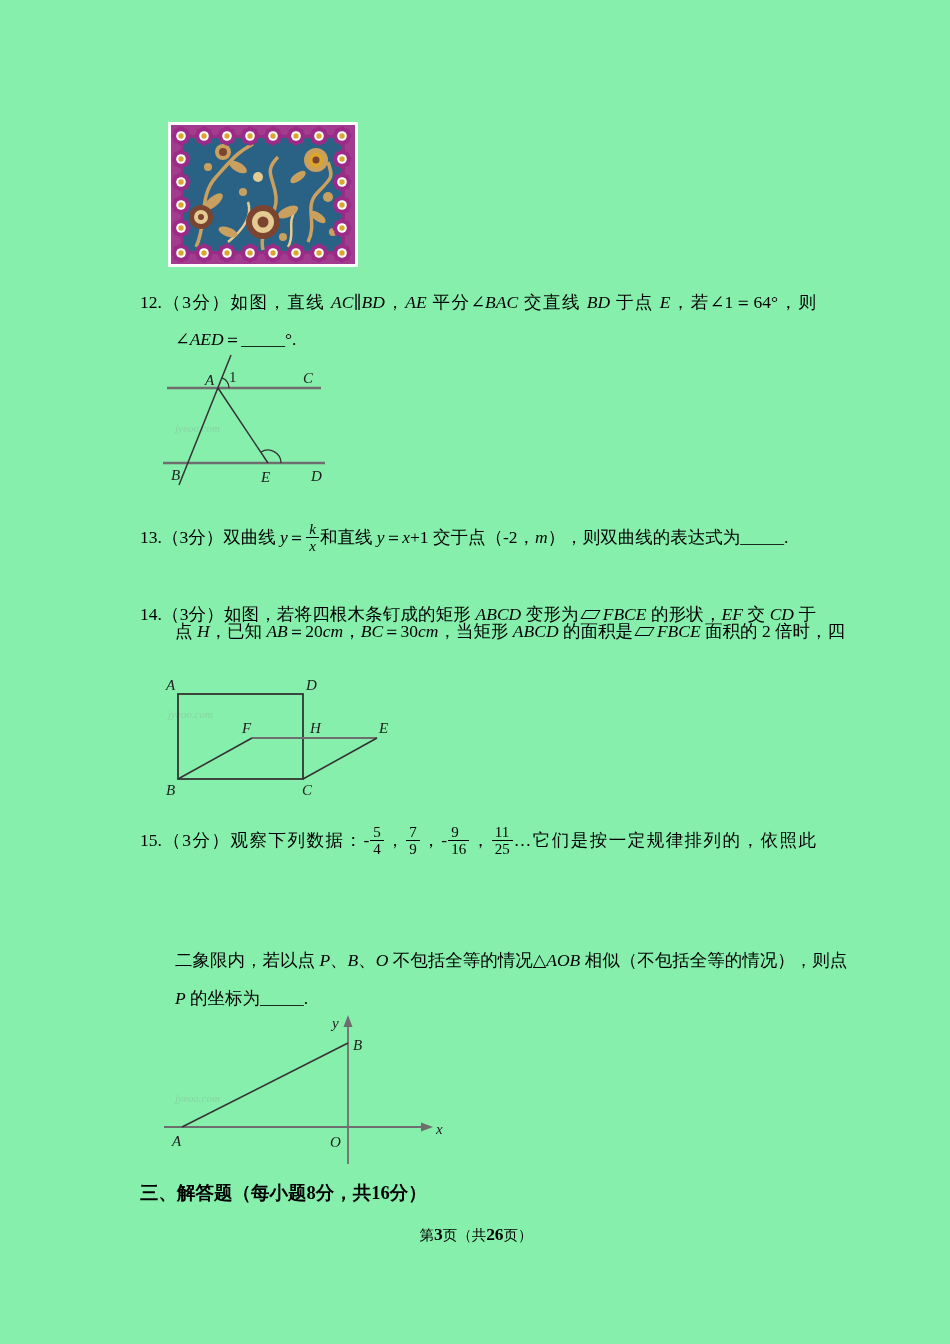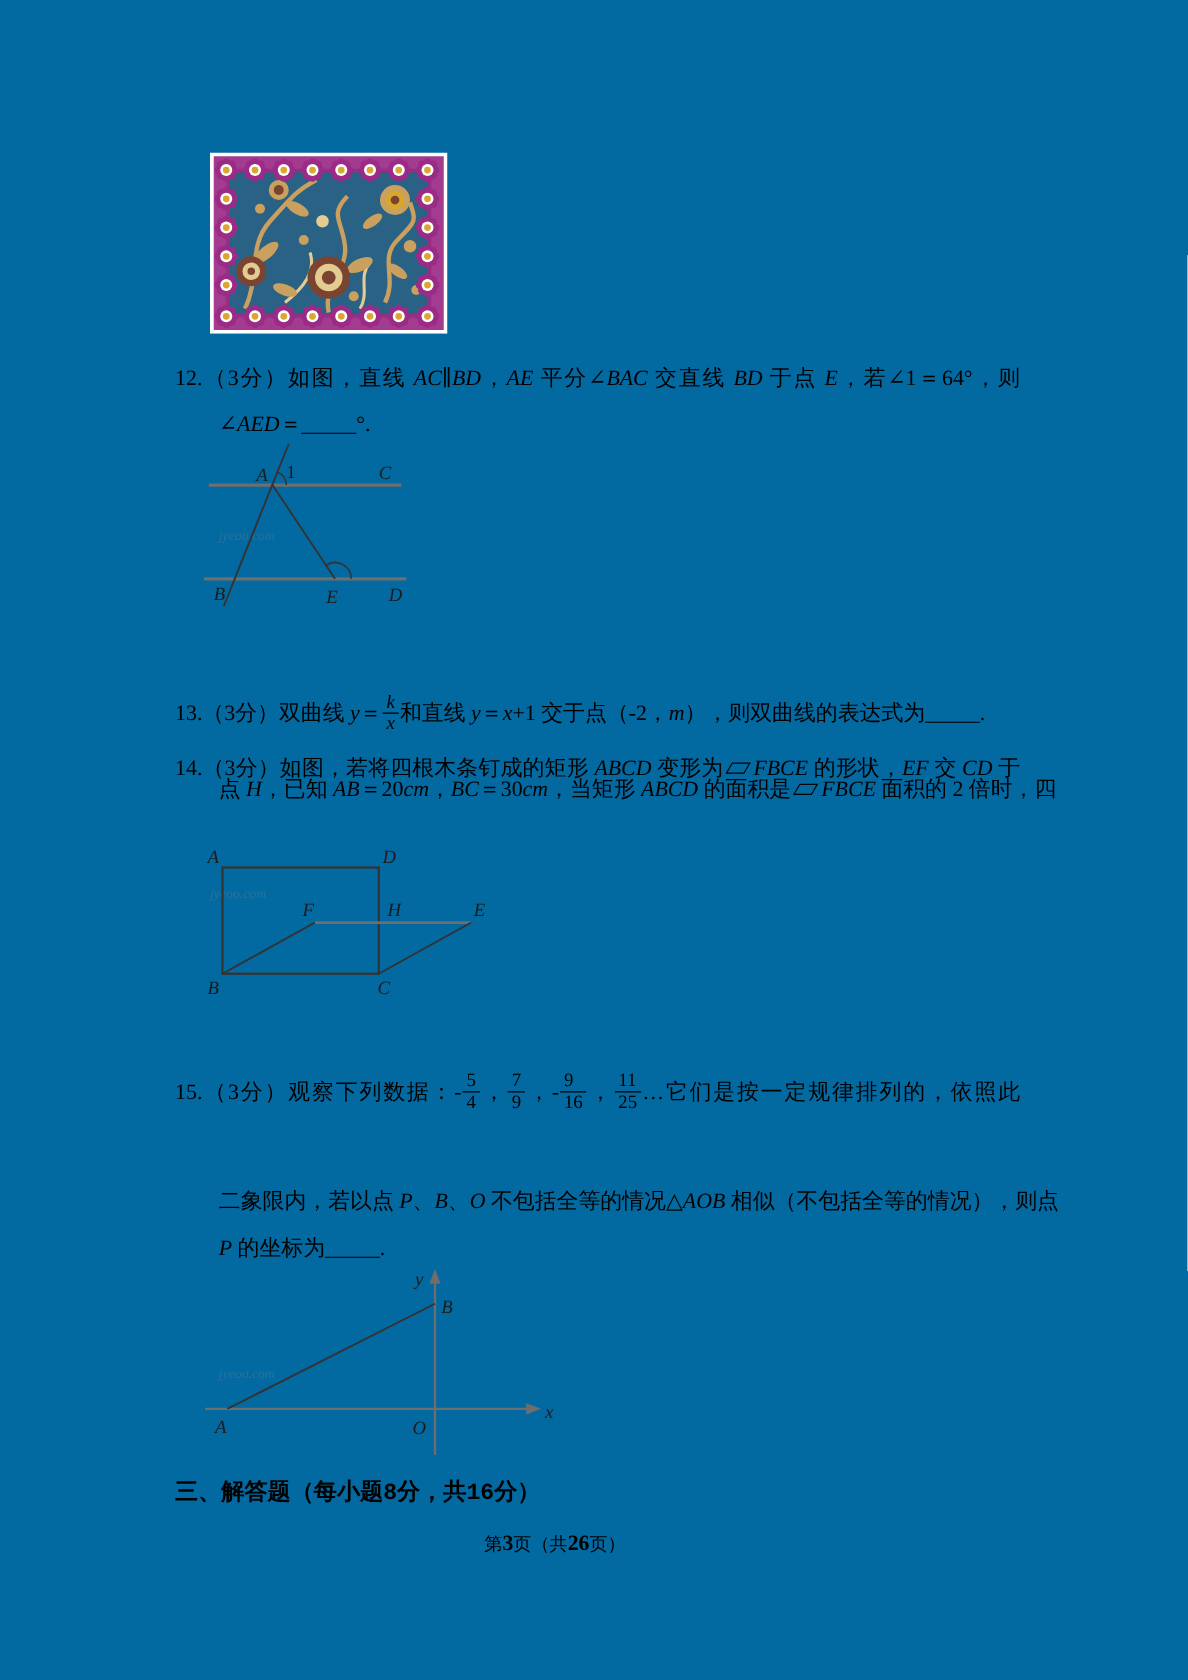--- a/index.html
+++ b/index.html
@@ -1,39 +1,39 @@
 <!DOCTYPE html>
 <html style="--magenta: #9b2b86; --gold: #d9a62e; --blue: #2a6285; --tan: #c9a05e; --tan_light: #e4cb92; --brown: #7b4430; --figline: #6e6e6e; --figline2: #333333;"><head>
 <meta charset="utf-8">
 <style>
   html,body{margin:0;padding:0;background:#ffffff;}
-  #page{position:relative;width:950px;height:1344px;background:#0369a1;overflow:hidden;
+  #page{position:relative;width:950px;height:1344px;background:#86efac;overflow:hidden;
         font-family:"Liberation Serif","DejaVu Serif",serif;color:#000;font-size:17.5px;}
   .line{position:absolute;white-space:nowrap;line-height:38px;height:38px;}
-  .tall{line-height:46px;height:46px;margin-top:33px;}
+  .tall{line-height:46px;height:46px;}
   .just{width:676px;text-align:justify;text-align-last:justify;}
   .it{font-style:italic;}
   .bd{font-weight:bold;}
   .big{font-size:1.2em;}
   .frac{display:inline-block;vertical-align:middle;text-align:center;
         line-height:1.08;font-size:0.86em;margin:0 1px 3px 1px;}
   .frac .num{display:block;padding:0 3px;border-bottom:1.4px solid #000;}
   .frac .den{display:block;padding:0 3px;}
   .sqrt{white-space:nowrap;}
   .sqrt .rad{margin-right:-1.5px;}
   .sqrt .rbody{border-top:1.4px solid #000;padding:0 2px 0 1px;}
   .pgram{display:inline-block;width:13px;height:7px;border:1.3px solid #000;
          transform:skewX(-30deg);margin:0 5px 1px 4px;}
   .fig{position:absolute;}
   .fig text{font-family:"Liberation Serif","DejaVu Serif",serif;font-style:italic;
             font-size:15px;fill:#1c1c1c;}
   .fig text.wm{font-size:11px;fill:#8a8a8a;opacity:0.28;font-style:italic;}
   .section-h{position:absolute;white-space:nowrap;font-weight:bold;font-size:18.5px;
-             font-family:Liberation Mono, monospace;}
-  .footer{position:absolute;width:888px;text-align:center;font-size:14.5px;}
+             font-family:Liberation Serif, serif;}
+  .footer{position:absolute;width:888px;text-align:center;font-size:14.5px;margin-left:32px;}
 </style>
 </head>
 <body>
 
 <div id="page">
 
   <svg class="fig" style="left:168px;top:122px" width="190" height="145" viewBox="0 0 190 145">
     <rect width="190" height="145" fill="#ffffff"></rect>
     <rect x="13" y="13" width="164" height="119" fill="var(--blue)"></rect>
 

